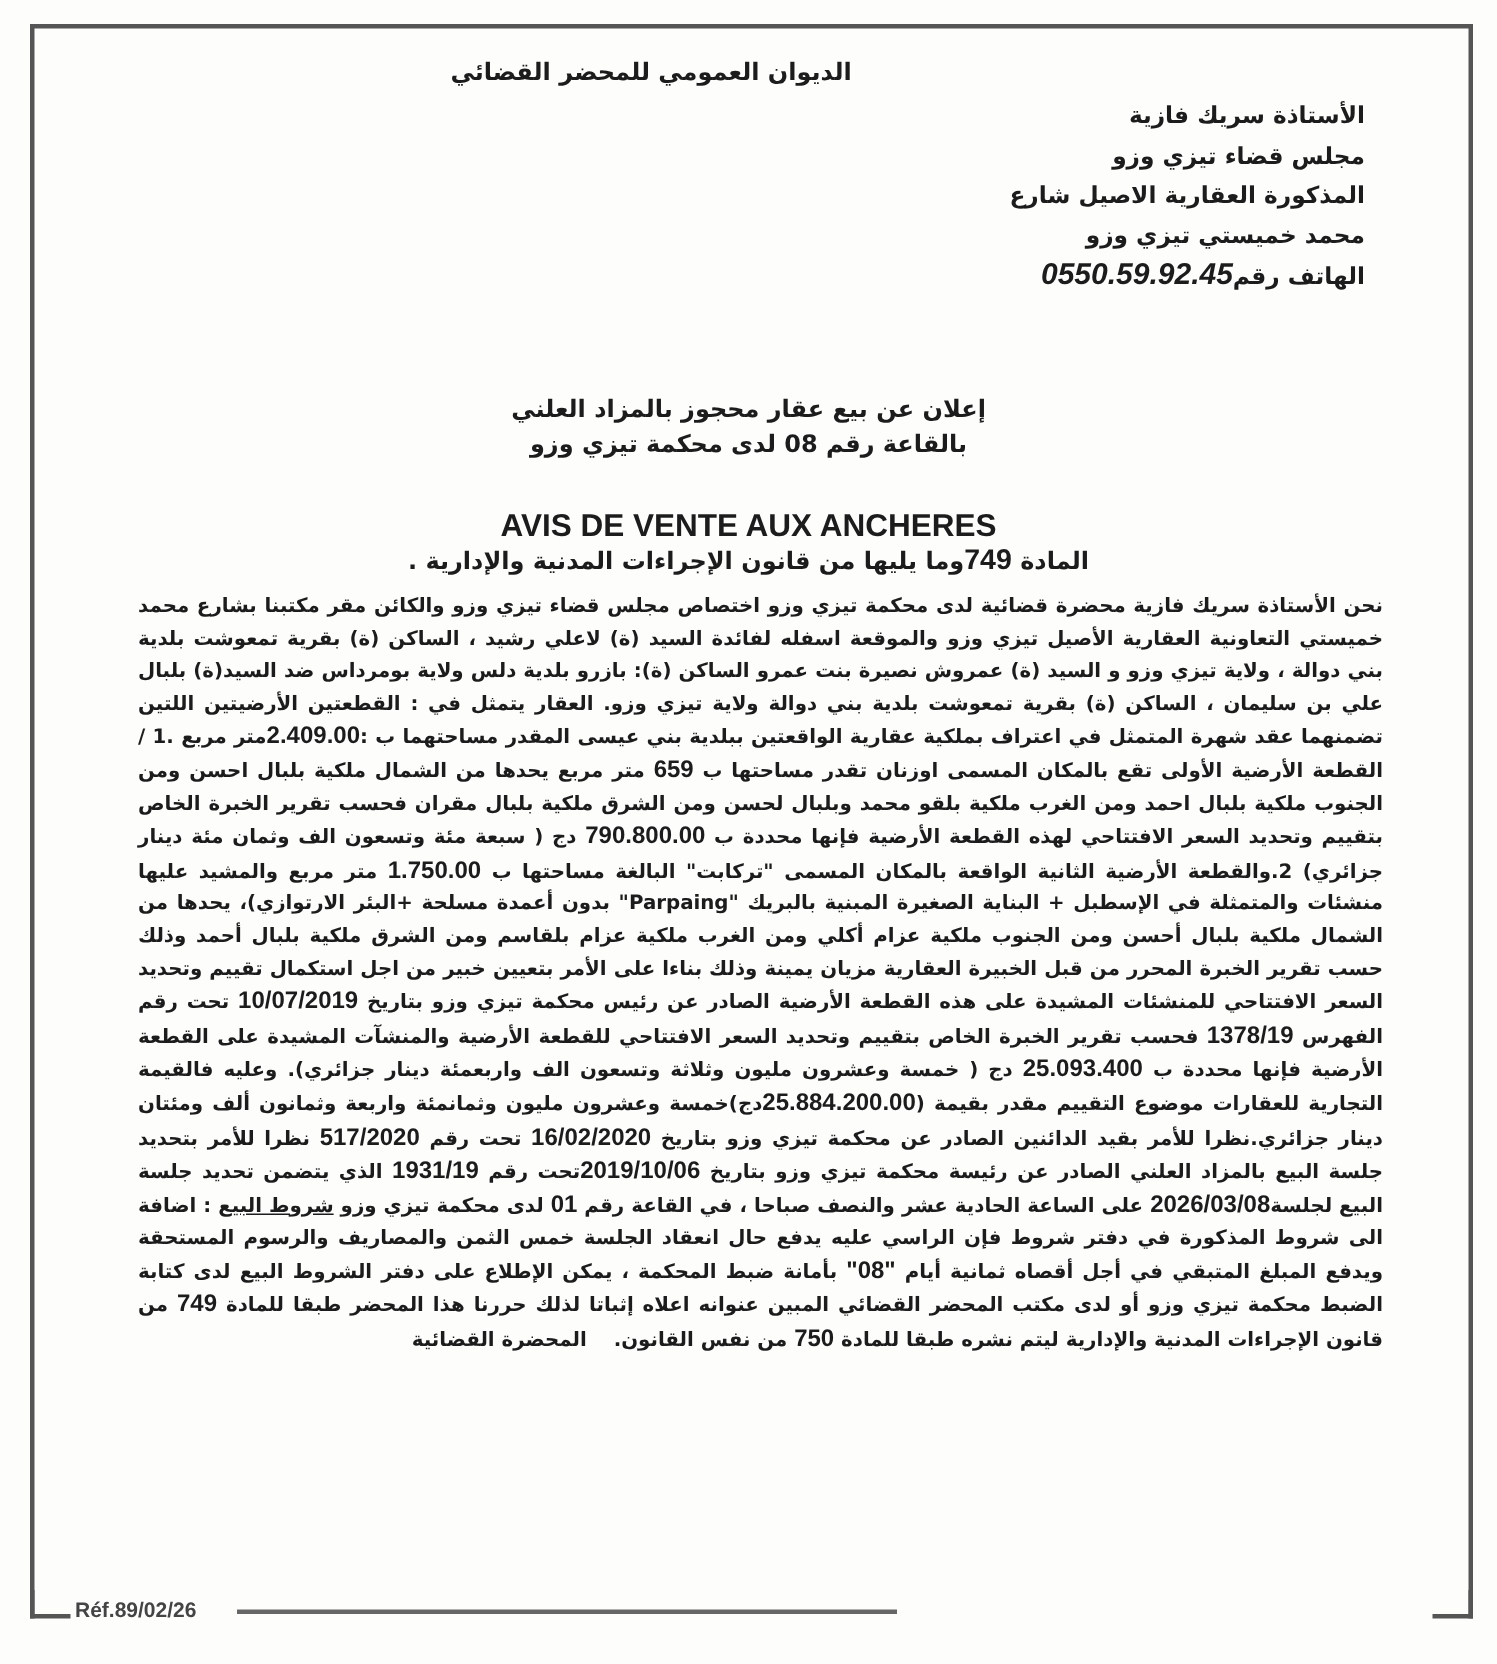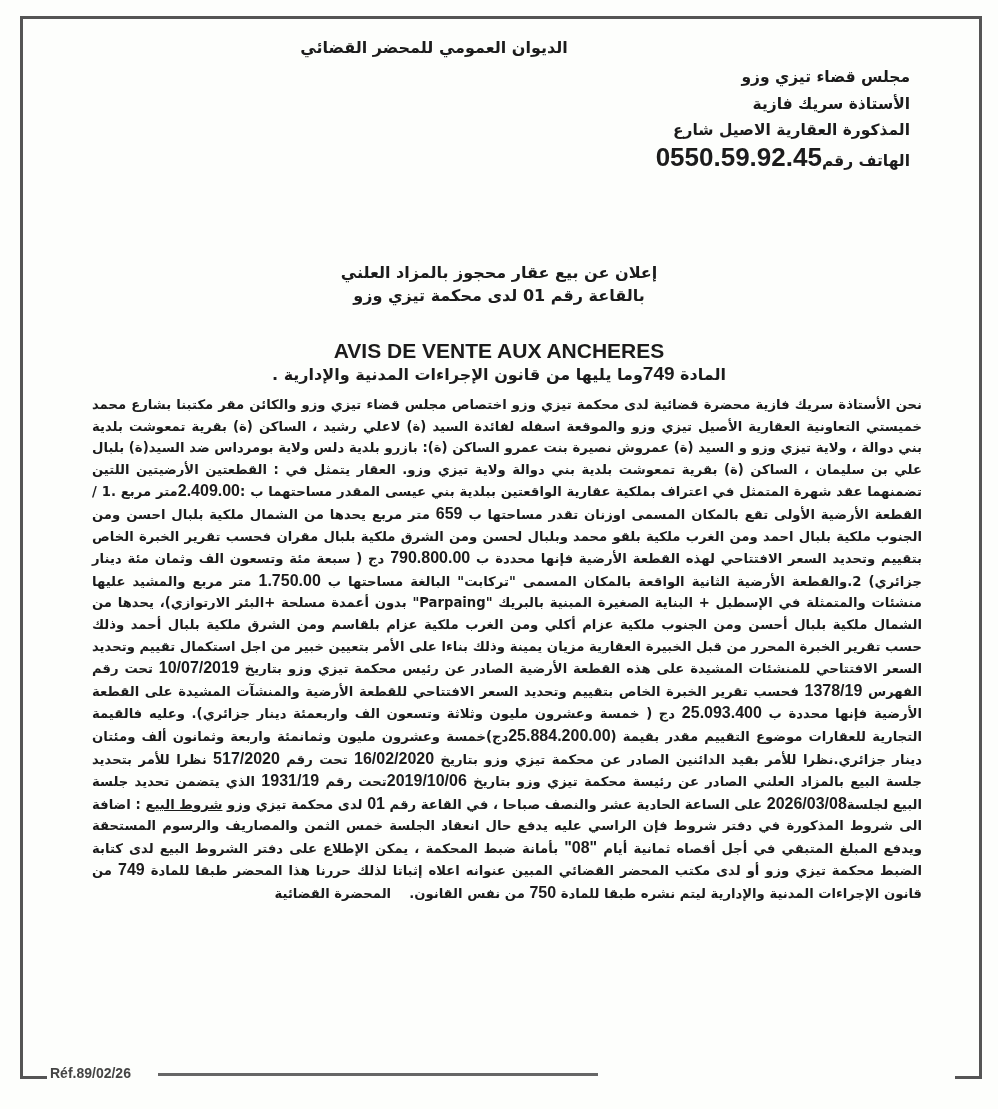--- a/index.html
+++ b/index.html
@@ -13,21 +13,21 @@
     box-sizing:border-box;
   }
   .header-title {
     position:absolute; top:38px; left:0; width:868px; text-align:center;
     font-size:16px; font-weight:bold; direction:rtl; letter-spacing:0;
   }
   .office-block {
     position:absolute; top:64px; right:88px; text-align:right; direction:rtl;
     font-weight:bold; font-size:15.5px; line-height:26.5px;
   }
-  .office-block .phone-num { font-family:"Liberation Sans", sans-serif; font-size:26px; }
+  .office-block .phone-num { font-family:"Liberation Sans", sans-serif; font-size:20px;font-style:italic; }
   .notice-head {
     position:absolute; top:262px; left:0; width:998px; text-align:center; direction:rtl;
     font-weight:bold; font-size:16px; line-height:22.5px;
   }
   .notice-head .num { font-family:"Liberation Sans", sans-serif; font-size:19px; }
   .notice-head .fr {
     direction:ltr; font-family:"Liberation Sans", sans-serif; font-size:21px; letter-spacing:0;margin-top:33px;
   }
   .body-text {
     position:absolute; top:394px; left:92px; width:830px; direction:rtl; text-align:justify;
@@ -60,29 +60,30 @@
   }
 </style>
 </head>
 <body>
 
 <div class="frame"></div>
 
 <div class="header-title">الديوان العمومي للمحضر القضائي</div>
 
 <div class="office-block">
+  <div>الأستاذة سريك فازية</div>
   <div>مجلس قضاء تيزي وزو</div>
-  <div>الأستاذة سريك فازية</div>
   <div>المذكورة العقارية الاصيل شارع</div>
+  <div>محمد خميستي تيزي وزو</div>
   <div><span>الهاتف رقم</span><span class="phone-num">0550.59.92.45</span></div>
 </div>
 
 <div class="notice-head">
   <div>إعلان عن بيع عقار محجوز بالمزاد العلني</div>
-  <div>بالقاعة رقم 01 لدى محكمة تيزي وزو</div>
+  <div>بالقاعة رقم 08 لدى محكمة تيزي وزو</div>
   <div class="fr">AVIS DE VENTE AUX ANCHERES</div>
   <div><span>المادة</span> <span class="num">749</span><span>وما يليها من قانون الإجراءات المدنية والإدارية .</span></div>
 </div>
 
 <div class="body-text"><span>نحن الأستاذة سريك فازية محضرة قضائية لدى محكمة تيزي وزو اختصاص مجلس قضاء تيزي وزو والكائن مقر مكتبنا بشارع محمد خميستي التعاونية العقارية الأصيل تيزي وزو والموقعة اسفله لفائدة السيد (ة) لاعلي رشيد ، الساكن (ة) بقرية تمعوشت بلدية بني دوالة ، ولاية تيزي وزو و السيد (ة) عمروش نصيرة بنت عمرو الساكن (ة): بازرو بلدية دلس ولاية بومرداس ضد السيد(ة) بلبال علي بن سليمان ، الساكن (ة) بقرية تمعوشت بلدية بني دوالة ولاية تيزي وزو. العقار يتمثل في : القطعتين الأرضيتين اللتين تضمنهما عقد شهرة المتمثل في اعتراف بملكية عقارية الواقعتين ببلدية بني عيسى المقدر مساحتهما ب :</span><span class="num">2.409.00</span><span>متر مربع .1 /القطعة الأرضية الأولى تقع بالمكان المسمى اوزنان تقدر مساحتها ب</span> <span class="num">659</span> <span>متر مربع يحدها من الشمال ملكية بلبال احسن ومن الجنوب ملكية بلبال احمد ومن الغرب ملكية بلقو محمد وبلبال لحسن ومن الشرق ملكية بلبال مقران فحسب تقرير الخبرة الخاص بتقييم وتحديد السعر الافتتاحي لهذه القطعة الأرضية فإنها محددة ب</span> <span class="num">790.800.00</span> <span>دج ( سبعة مئة وتسعون الف وثمان مئة دينار جزائري) 2.والقطعة الأرضية الثانية الواقعة بالمكان المسمى "تركابت" البالغة مساحتها ب</span> <span class="num">1.750.00</span> <span>متر مربع والمشيد عليها منشئات والمتمثلة في الإسطبل + البناية الصغيرة المبنية بالبريك "Parpaing" بدون أعمدة مسلحة +البئر الارتوازي)، يحدها من الشمال ملكية بلبال أحسن ومن الجنوب ملكية عزام أكلي ومن الغرب ملكية عزام بلقاسم ومن الشرق ملكية بلبال أحمد وذلك حسب تقرير الخبرة المحرر من قبل الخبيرة العقارية مزيان يمينة وذلك بناءا على الأمر بتعيين خبير من اجل استكمال تقييم وتحديد السعر الافتتاحي للمنشئات المشيدة على هذه القطعة الأرضية الصادر عن رئيس محكمة تيزي وزو بتاريخ</span> <span class="num">10/07/2019</span> <span>تحت رقم الفهرس</span> <span class="num">1378/19</span> <span>فحسب تقرير الخبرة الخاص بتقييم وتحديد السعر الافتتاحي للقطعة الأرضية والمنشآت المشيدة على القطعة الأرضية فإنها محددة ب</span> <span class="num">25.093.400</span> <span>دج ( خمسة وعشرون مليون وثلاثة وتسعون الف واربعمئة دينار جزائري). وعليه فالقيمة التجارية للعقارات موضوع التقييم مقدر بقيمة (</span><span class="num">25.884.200.00</span><span>دج)خمسة وعشرون مليون وثمانمئة واربعة وثمانون ألف ومئتان دينار جزائري.نظرا للأمر بقيد الدائنين الصادر عن محكمة تيزي وزو بتاريخ</span> <span class="num">16/02/2020</span> <span>تحت رقم</span> <span class="num">517/2020</span> <span>نظرا للأمر بتحديد جلسة البيع بالمزاد العلني الصادر عن رئيسة محكمة تيزي وزو بتاريخ</span> <span class="num">2019/10/06</span><span>تحت رقم</span> <span class="num">1931/19</span> <span>الذي يتضمن تحديد جلسة البيع لجلسة</span><span class="num">2026/03/08</span> <span>على الساعة الحادية عشر والنصف صباحا ، في القاعة رقم</span> <span class="num">01</span> <span>لدى محكمة تيزي وزو</span> <span class="u">شروط البيع</span> <span>: اضافة الى شروط المذكورة في دفتر شروط فإن الراسي عليه يدفع حال انعقاد الجلسة خمس الثمن والمصاريف والرسوم المستحقة ويدفع المبلغ المتبقي في أجل أقصاه ثمانية أيام</span> <span class="num">"08"</span> <span>بأمانة ضبط المحكمة ، يمكن الإطلاع على دفتر الشروط البيع لدى كتابة الضبط محكمة تيزي وزو أو لدى مكتب المحضر القضائي المبين عنوانه اعلاه إثباتا لذلك حررنا هذا المحضر طبقا للمادة</span> <span class="num">749</span> <span>من قانون الإجراءات المدنية والإدارية ليتم نشره طبقا للمادة</span> <span class="num">750</span> <span>من نفس القانون.</span><span class="sig">المحضرة القضائية</span></div>
 
 <div class="footer">
   <div class="left-corner"></div>
   <div class="ref">Réf.89/02/26</div>
   <div class="rule"></div>

